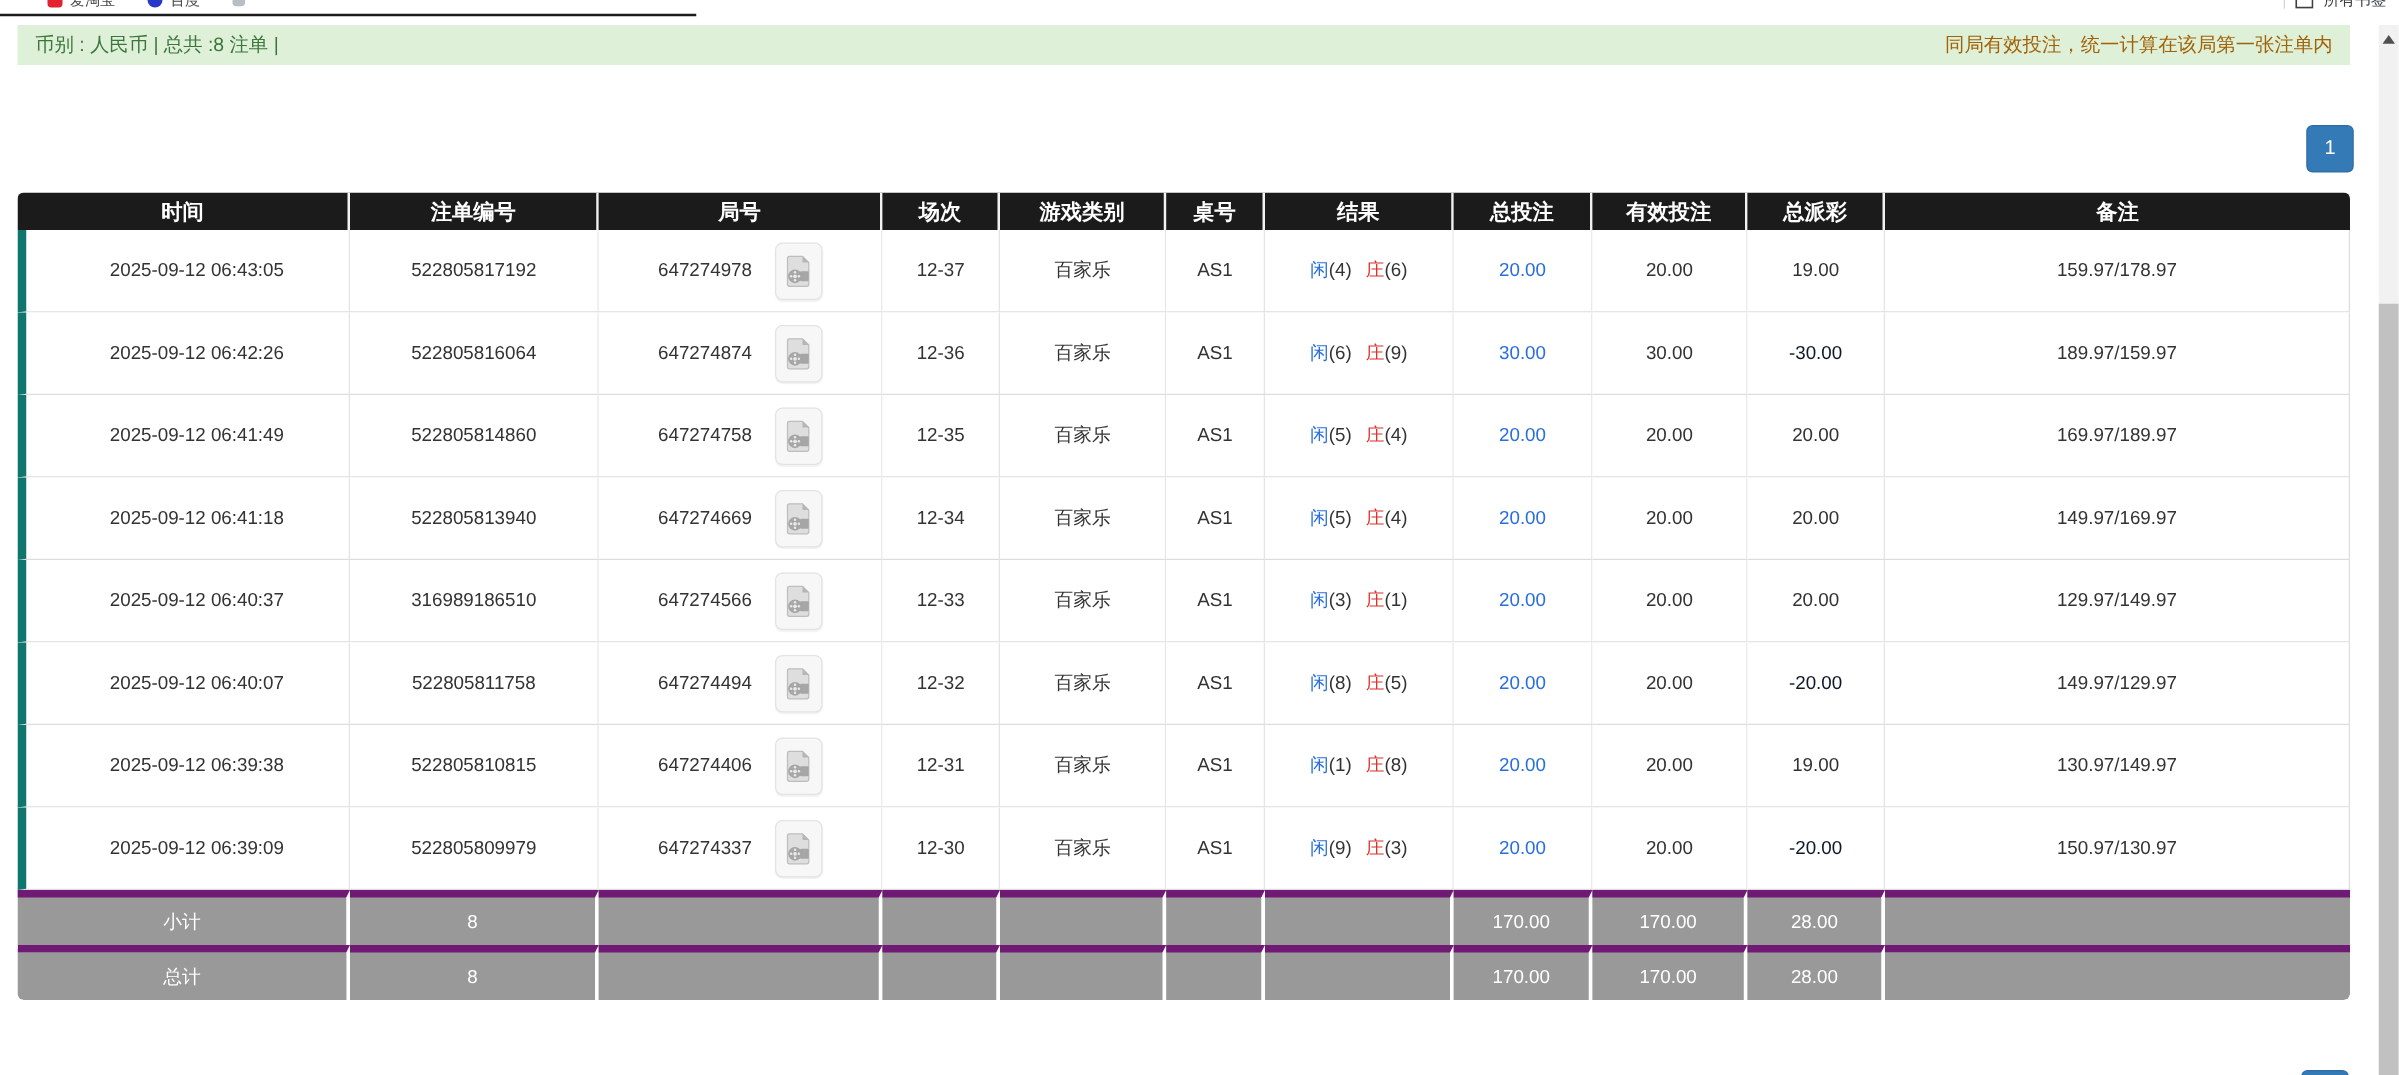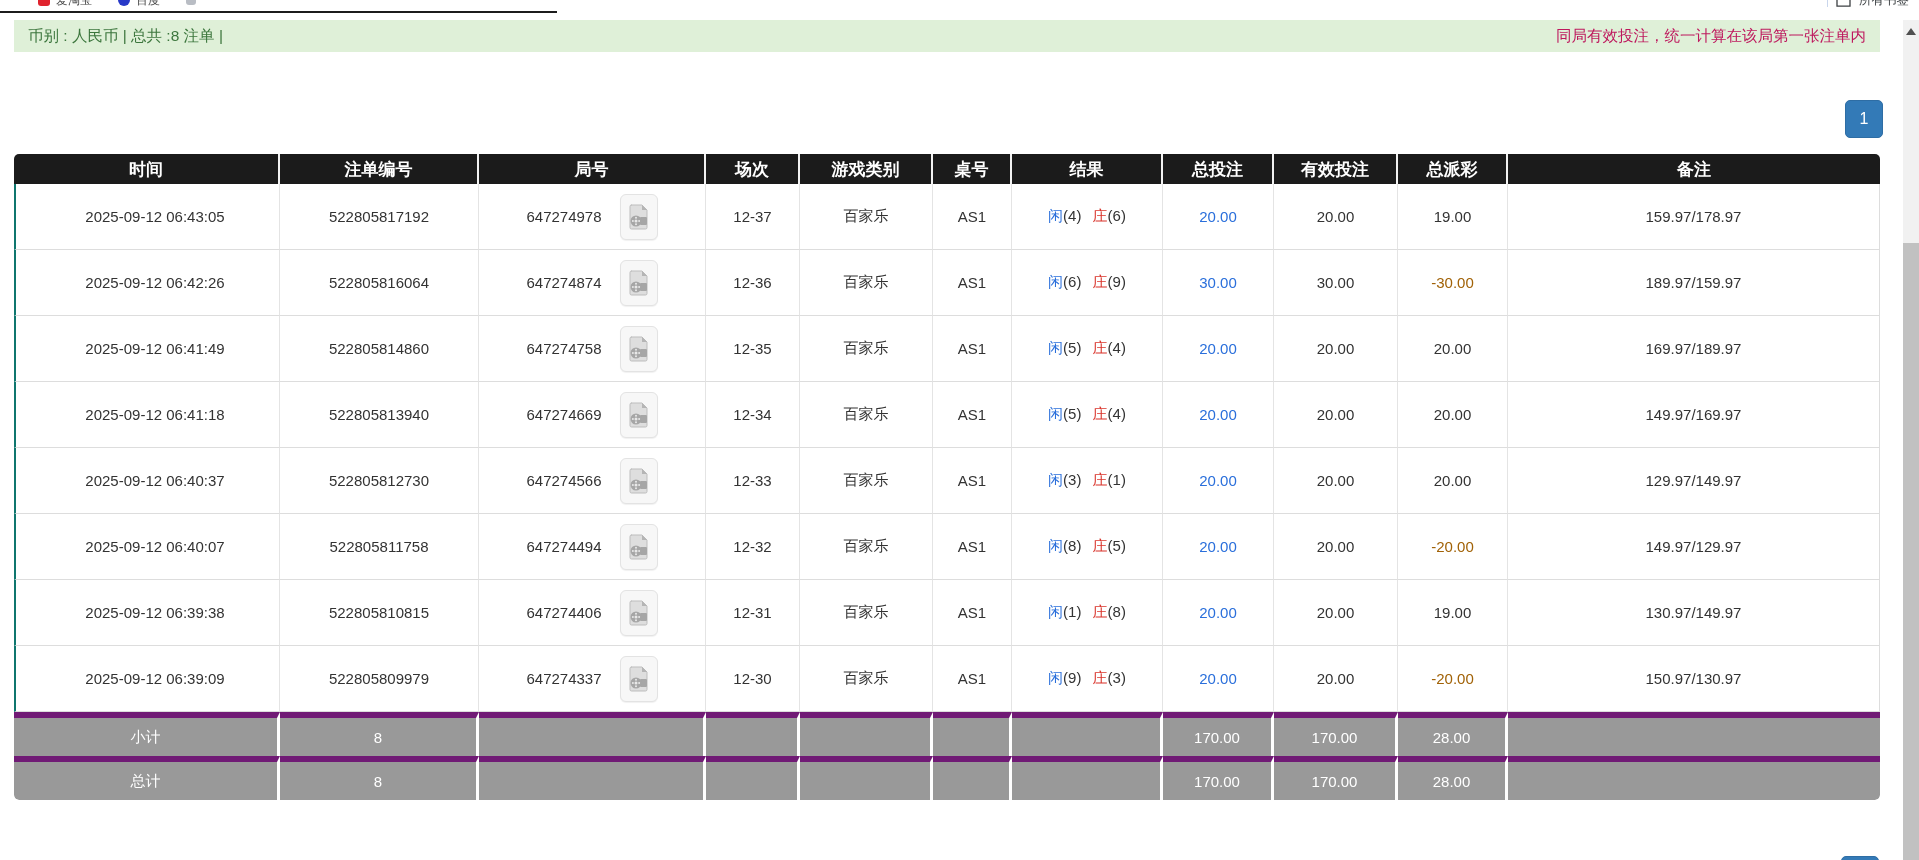--- a/index.html
+++ b/index.html
@@ -20,52 +20,52 @@
   .bm-right { position:absolute; right:10px; top:-12px; height:24px; display:flex; align-items:center; gap:8px; }
   .bm-sep { width:1px; height:14px; background:#c9d6ec; }
   .folder-svg { width:15px; height:13px; }
   .bm-all { font-size:12.5px; color:#3c4043; }
   .chrome-line { position:absolute; left:0; top:11px; width:557px; height:2px; background:#1c1c1c; }
 
   
   .banner { position:absolute; left:14px; top:20px; width:1866px; height:28px; background:#dff0d8;
     display:flex; align-items:center; justify-content:space-between; padding:16px 14px; }
   .banner-left { color:#3c763d; font-size:15.5px; }
-  .banner-right { color:#be185d; font-size:15.5px; }
+  .banner-right { color:#a16207; font-size:15.5px; }
 
   
   .page-btn { position:absolute; width:38px; height:38px; background:#337ab7; border:1px solid #2e6da4;
     border-radius:5px; color:#fff; font-size:16px; display:flex; align-items:center; justify-content:center; cursor:pointer; }
   .page-btn.top { left:1845px; top:100px; }
   .page-btn.bottom { left:1841px; top:856px; }
 
   
   .table-wrap { position:absolute; left:14px; top:154px; width:1866px; border-radius:5px; overflow:hidden; }
   table { width:1866px; border-collapse:separate; border-spacing:0; table-layout:fixed; }
   thead th { background:#1b1b1b; color:#fff; font-size:17px; font-weight:bold; height:30px;
     text-align:center; border-right:2px solid #f2f2f2; }
   thead th:last-child { border-right:none; }
   tbody td { background:#fff; height:66px; text-align:center; font-size:15px; color:#333;
     border-bottom:1px solid #ddd; border-right:1px solid #e4e4e4; }
-  tbody td:first-child { border-left:2px solid #0f766e;padding-left:15px; }
+  tbody td:first-child { border-left:7px solid #0f766e;padding-left:15px; }
   tbody td:last-child { border-right:1px solid #ddd; }
   tfoot td { background:#999; color:#fff; font-size:15px; height:44px; text-align:center;
     border-top:6px solid #701a75; border-right:3px solid #fff; }
   tfoot td:last-child { border-right:none; }
   tfoot tr:last-child td:first-child { border-bottom-left-radius:5px; }
   tfoot tr:last-child td:last-child { border-bottom-right-radius:5px; }
 
   .round-wrap { display:inline-flex; align-items:center; gap:18px; }
   .vid-btn { display:inline-flex; align-items:center; justify-content:center; width:38px; height:46px;
     background:#f7f7f7; border:1px solid #e3e3e3; border-radius:6px; cursor:pointer; box-shadow:0 1px 1px rgba(0,0,0,.06); }
   .player { color:#2a6fdb; }
   .banker { color:#d9342b; margin-left:7px; }
   .resv { color:#333; }
   .link-val { color:#2a6fdb; cursor:pointer; }
-  .payout.neg { color:#a16207; }
+  .payout.neg { color:#0f172a; }
 
   
   .scrollbar { position:absolute; left:1903px; top:20px; width:16px; height:840px; background:#f1f1f1; }
   .scroll-up { position:absolute; left:3px; top:8px; width:0; height:0;
     border-left:5px solid transparent; border-right:5px solid transparent; border-bottom:7px solid #505050; }
   .scroll-thumb { position:absolute; left:0; top:223px; width:16px; height:617px; background:#c1c1c1; }
 </style>
 </head>
 <body>
 
@@ -261,21 +261,21 @@
       <span class="player">闲</span><span class="resv">(5)</span>
       <span class="banker">庄</span><span class="resv">(4)</span>
     </td>
     <td class="link-val">20.00</td>
     <td>20.00</td>
     <td class="payout">20.00</td>
     <td>149.97/169.97</td>
   </tr>
           <tr>
     <td>2025-09-12 06:40:37</td>
-    <td>522805812730</td>
+    <td>316989186510</td>
     <td>
       <span class="round-wrap">
         <span>647274566</span>
         <span class="vid-btn">
           <svg width="22" height="26" viewBox="0 0 22 26">
             <path d="M3 1 h11 l5 5 v17.5 a1.5 1.5 0 0 1 -1.5 1.5 h-14 a1.5 1.5 0 0 1 -1.5 -1.5 v-21 a1.5 1.5 0 0 1 1.5 -1.5 z" fill="#dedede" stroke="#bdbdbd" stroke-width="1"></path>
             <path d="M14 1 l5 5 h-5 z" fill="#b5b5b5"></path>
             <rect x="12" y="13" width="7" height="8" rx="1" fill="#a6a6a6"></rect>
             <circle cx="8" cy="17" r="5.5" fill="#a6a6a6"></circle>
             <circle cx="8" cy="17" r="1.5" fill="#e9e9e9"></circle>

